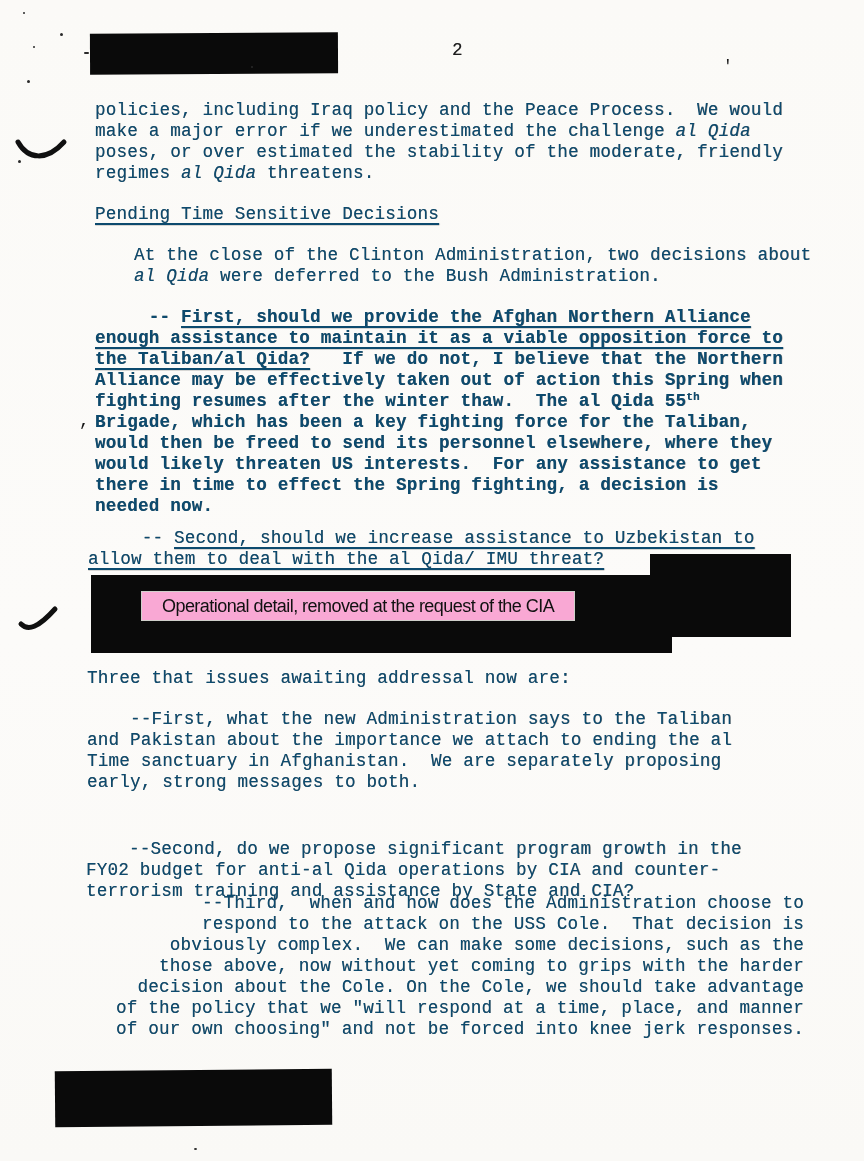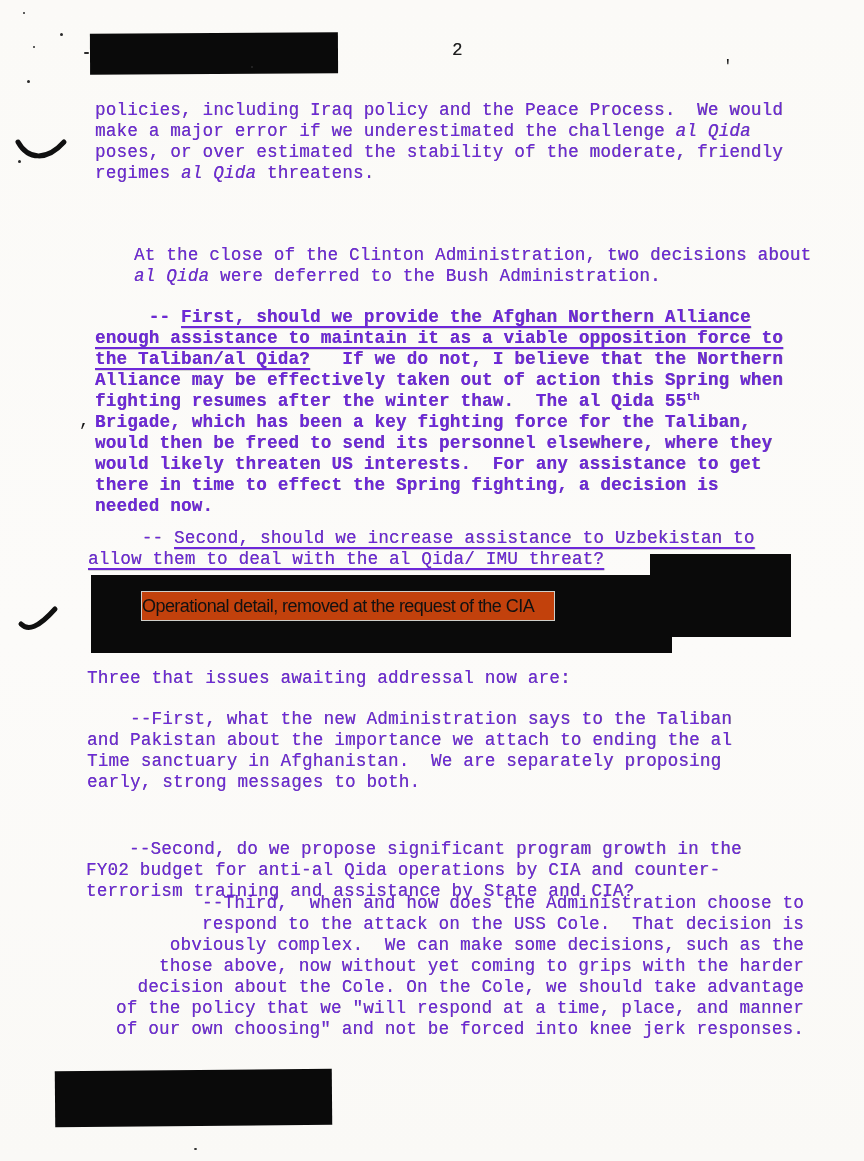--- a/index.html
+++ b/index.html
@@ -5,33 +5,33 @@
   html,body{margin:0;padding:0;}
   body{
     width:864px;height:1161px;position:relative;overflow:hidden;
     background:linear-gradient(180deg,#fbfaf7 0%,#fcfbf9 55%,#faf9f6 100%);
     font-family:"Liberation Mono","DejaVu Sans Mono",monospace;
   }
   .page{position:absolute;inset:0;}
   .tb{
     position:absolute;width:718px;
     font-size:17.5px;line-height:21px;letter-spacing:.25px;
-    color:#6d28d9;white-space:pre-wrap;
+    color:#0c4a6e;white-space:pre-wrap;
     text-shadow:.3px .3px .35px rgba(25,25,25,.55);
   }
   .tb span.u{text-decoration:underline;text-decoration-thickness:1.6px;text-underline-offset:3.5px;}
   .tb span.i{font-style:italic;}
   .tb span.sup{font-size:11px;vertical-align:6px;line-height:0;letter-spacing:0;margin-top:32px;}
   .redact{position:absolute;background:#0a0a0a;}
   .redact-label{
     position:absolute;left:142px;top:592px;width:412px;height:28px;
-    background:#c2410c;box-shadow:0 0 0 1px #cfcfca;
+    background:#f9a8d4;box-shadow:0 0 0 1px #cfcfca;
     font-family:"Liberation Sans","DejaVu Sans",sans-serif;
     font-size:18px;line-height:28px;letter-spacing:-.55px;color:#111;
-    padding-left:0;white-space:nowrap;overflow:hidden;z-index:3;
+    padding-left:20px;white-space:nowrap;overflow:hidden;z-index:3;
   }
   .pagenum{position:absolute;left:452px;top:40px;font-size:17.5px;color:#1c1c1c;
     text-shadow:.3px .3px .35px rgba(25,25,25,.55);}
   .mark{position:absolute;color:#151515;font-size:19px;line-height:19px;}
   .speck{position:absolute;background:#2a2a2a;border-radius:50%;}
   svg.swoosh{position:absolute;overflow:visible;}
 </style>
 </head>
 <body>
 
@@ -57,20 +57,21 @@
   <div class="speck" style="left:251px;top:66px;width:2px;height:2px;"></div>
   <div class="speck" style="left:23px;top:12px;width:2px;height:2px;"></div>
   <div class="speck" style="left:18px;top:160px;width:3px;height:3px;"></div>
   <div class="speck" style="left:194px;top:1148px;width:3px;height:2px;"></div>
 
   <div class="tb" style="left:95px;top:100px;"><span>policies, including Iraq policy and the Peace Process.  We would
 make a major error if we underestimated the challenge </span><span class="i">al Qida</span><span>
 poses, or over estimated the stability of the moderate, friendly
 regimes </span><span class="i">al Qida</span><span> threatens.</span></div>
 
+  <div class="tb" style="left:95px;top:204px;"><span class="u">Pending Time Sensitive Decisions</span></div>
 
   <div class="tb" style="left:94px;top:245px;margin-left:40px;"><span>At the close of the Clinton Administration, two decisions about
 </span><span class="i">al Qida</span><span> were deferred to the Bush Administration.</span></div>
 
   <div class="tb" style="left:95px;top:307px;font-weight:bold;"><span>     -- </span><span class="u">First, should we provide the Afghan Northern Alliance
 enough assistance to maintain it as a viable opposition force to
 the Taliban/al Qida?</span><span>   If we do not, I believe that the Northern
 Alliance may be effectively taken out of action this Spring when
 fighting resumes after the winter thaw.  The al Qida 55</span><span class="sup">th</span><span>
 Brigade, which has been a key fighting force for the Taliban,

